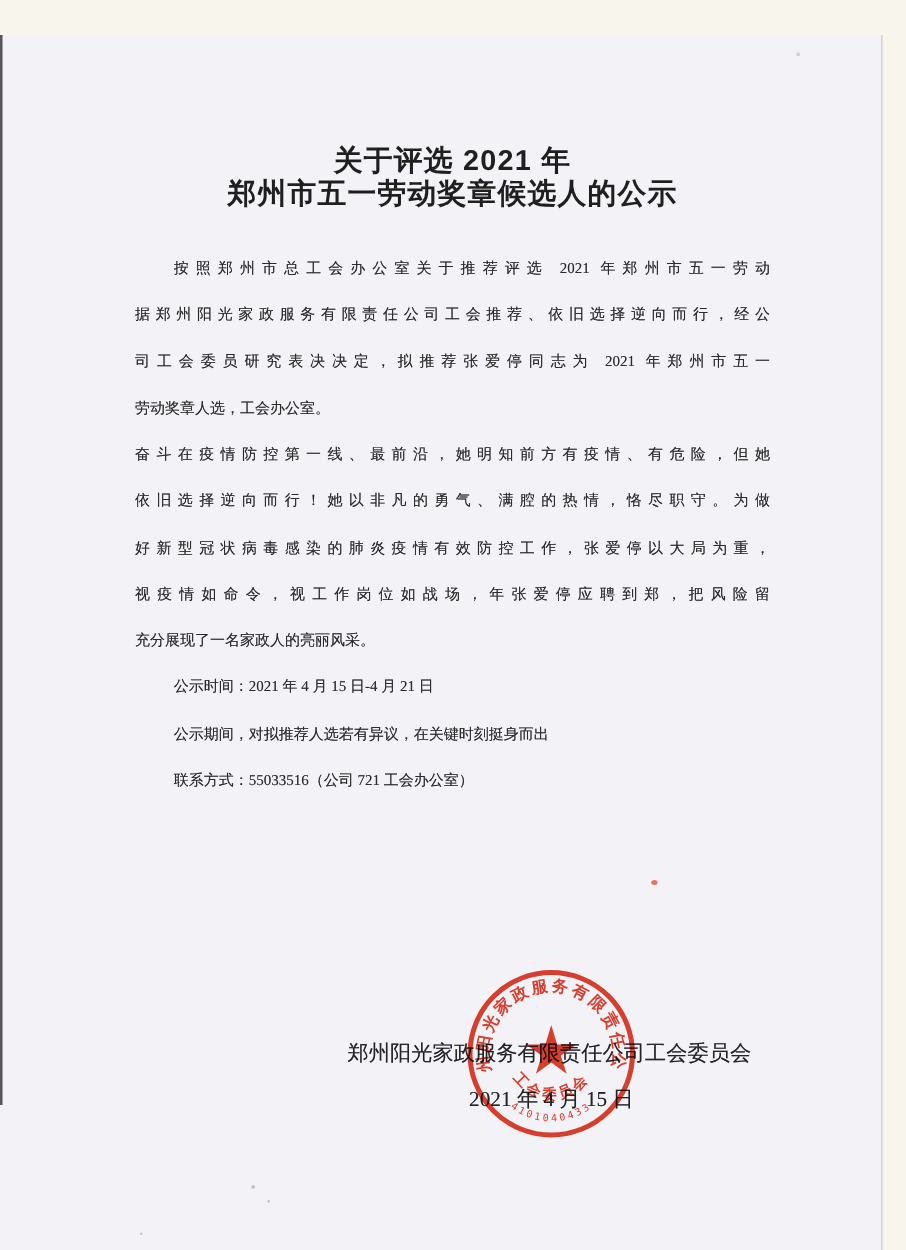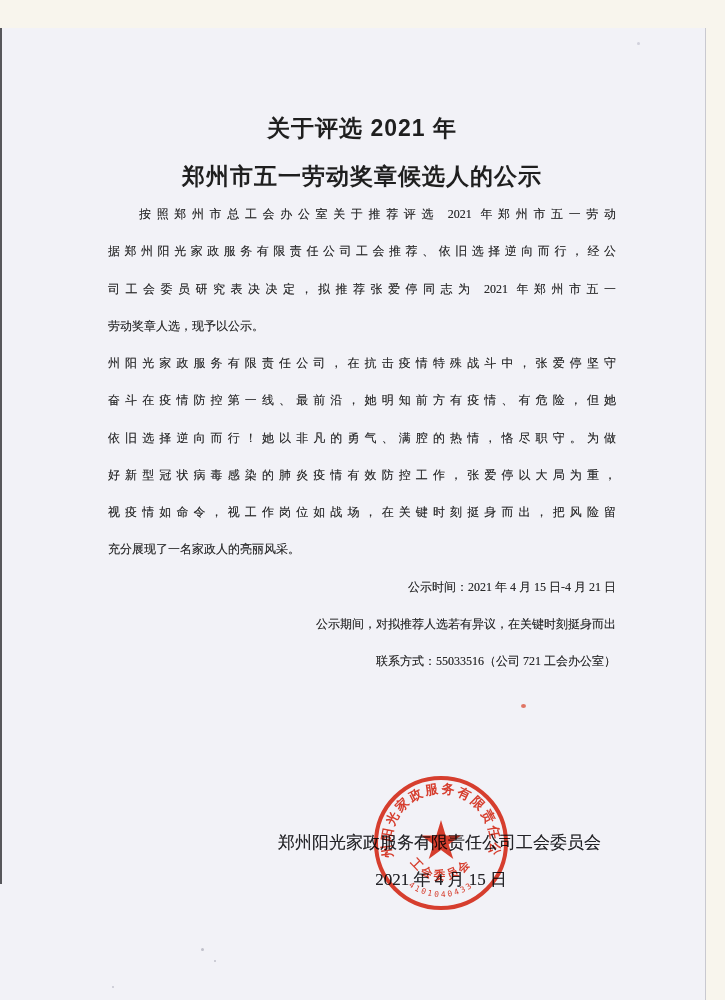--- a/index.html
+++ b/index.html
@@ -22,34 +22,34 @@
   .edge-left{
     position:absolute;left:0;top:0;width:2px;height:856px;
     background:#2c2c30;opacity:.78;
   }
   .title{
     position:absolute;left:108px;width:508px;height:32px;line-height:32px;
     text-align:center;font-weight:bold;font-size:23px;letter-spacing:1px;
     font-family:"Liberation Sans","DejaVu Sans",sans-serif;color:#1f1f1f;
   }
   .t1{top:84px;}
-  .t2{top:132px;}
+  .t2{top:110px;}
   .body-block{
     position:absolute;left:108px;top:168px;width:508px;
   }
   .line{
     height:37.25px;line-height:37.25px;font-size:12px;
     color:var(--ink);text-shadow:0 0 .5px rgba(45,45,50,.55);
     white-space:nowrap;
   }
   .line.full{
     white-space:normal;text-align:justify;text-align-last:justify;
     text-justify:inter-ideograph;
   }
-  .line.indent{text-indent:31px;text-align:right;}
+  .line.indent{text-indent:31px;}
   .signature{
     position:absolute;left:0;top:802px;width:705px;height:26px;line-height:26px;
     text-align:right;padding-right:104px;box-sizing:border-box;
     font-size:17px;color:#242428;text-shadow:0 0 .5px rgba(45,45,50,.5);
   }
   .dateline{
     position:absolute;left:0;top:840px;width:705px;height:24px;line-height:24px;
     text-align:right;padding-right:198px;box-sizing:border-box;
     font-size:17px;color:#242428;text-shadow:0 0 .5px rgba(45,45,50,.5);
   }
@@ -75,26 +75,25 @@
 
 <div class="page">
 
   <div class="title t1">关于评选 2021 年</div>
   <div class="title t2">郑州市五一劳动奖章候选人的公示</div>
 
   <div class="body-block">
     <div class="line full indent">按照郑州市总工会办公室关于推荐评选 2021 年郑州市五一劳动</div>
     <div class="line full">据郑州阳光家政服务有限责任公司工会推荐、依旧选择逆向而行，经公</div>
     <div class="line full">司工会委员研究表决决定，拟推荐张爱停同志为 2021 年郑州市五一</div>
-    <div class="line">劳动奖章人选，现予以公示。</div>
-    <div class="line full">州阳光家政服务有限责任公司，在抗击疫情特殊战斗中，张爱停坚守</div>
+    <div class="line">劳动奖章人选，工会办公室。</div>
     <div class="line full">奋斗在疫情防控第一线、最前沿，她明知前方有疫情、有危险，但她</div>
     <div class="line full">依旧选择逆向而行！她以非凡的勇气、满腔的热情，恪尽职守。为做</div>
     <div class="line full">好新型冠状病毒感染的肺炎疫情有效防控工作，张爱停以大局为重，</div>
-    <div class="line full">视疫情如命令，视工作岗位如战场，在关键时刻挺身而出，把风险留</div>
+    <div class="line full">视疫情如命令，视工作岗位如战场，年张爱停应聘到郑，把风险留</div>
     <div class="line">充分展现了一名家政人的亮丽风采。</div>
     <div class="line indent">公示时间：2021 年 4 月 15 日-4 月 21 日</div>
     <div class="line indent">公示期间，对拟推荐人选若有异议，在关键时刻挺身而出</div>
     <div class="line indent">联系方式：55033516（公司 721 工会办公室）</div>
   </div>
 
   <div class="signature">郑州阳光家政服务有限责任公司工会委员会</div>
   <div class="dateline">2021 年 4 月 15 日</div>
 
   <svg class="seal" viewBox="0 0 150 150">

